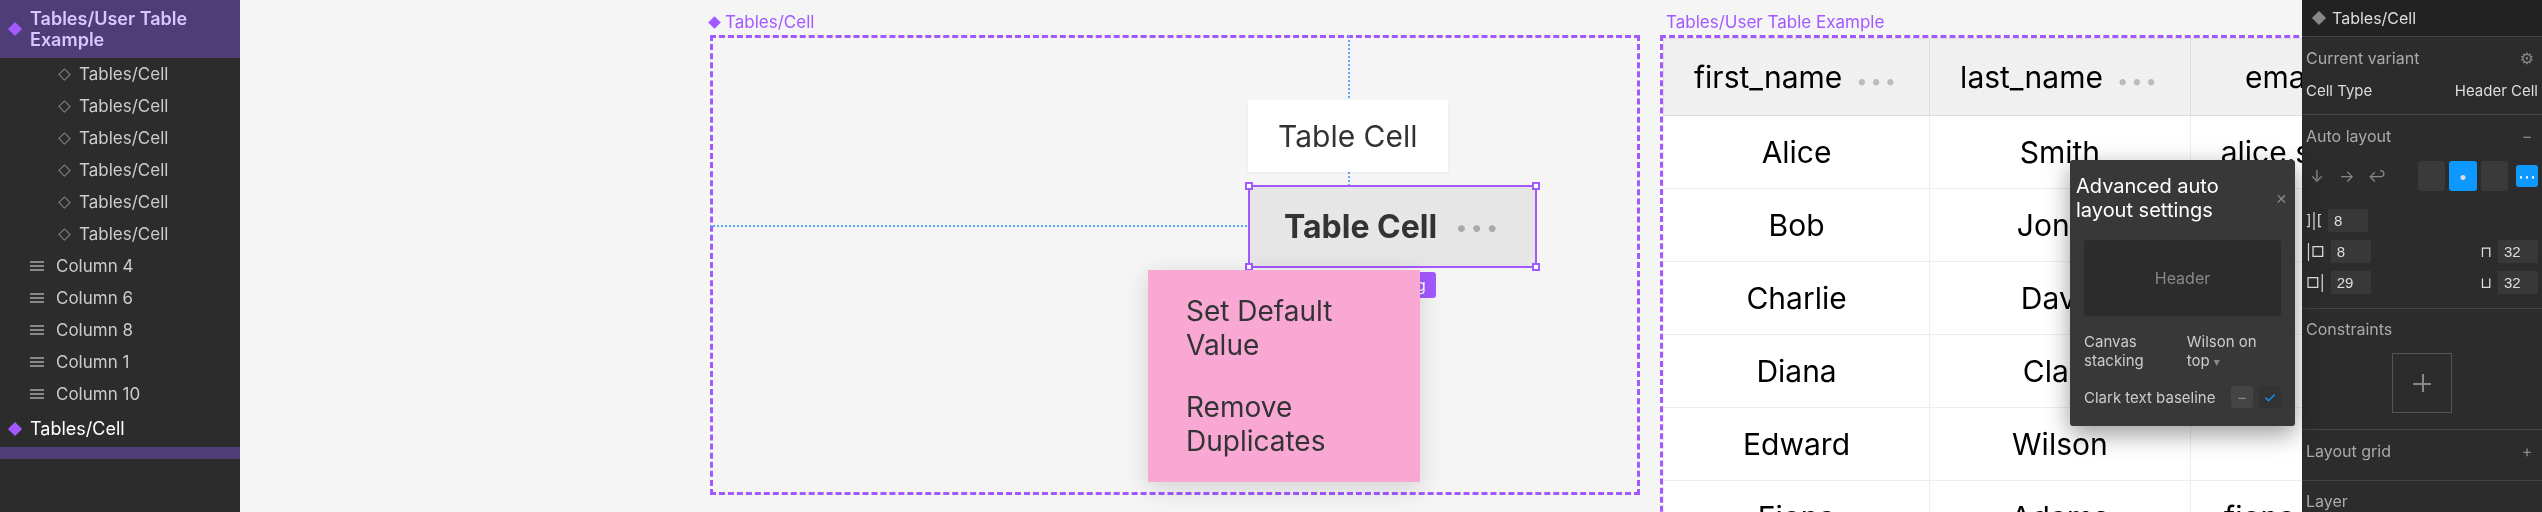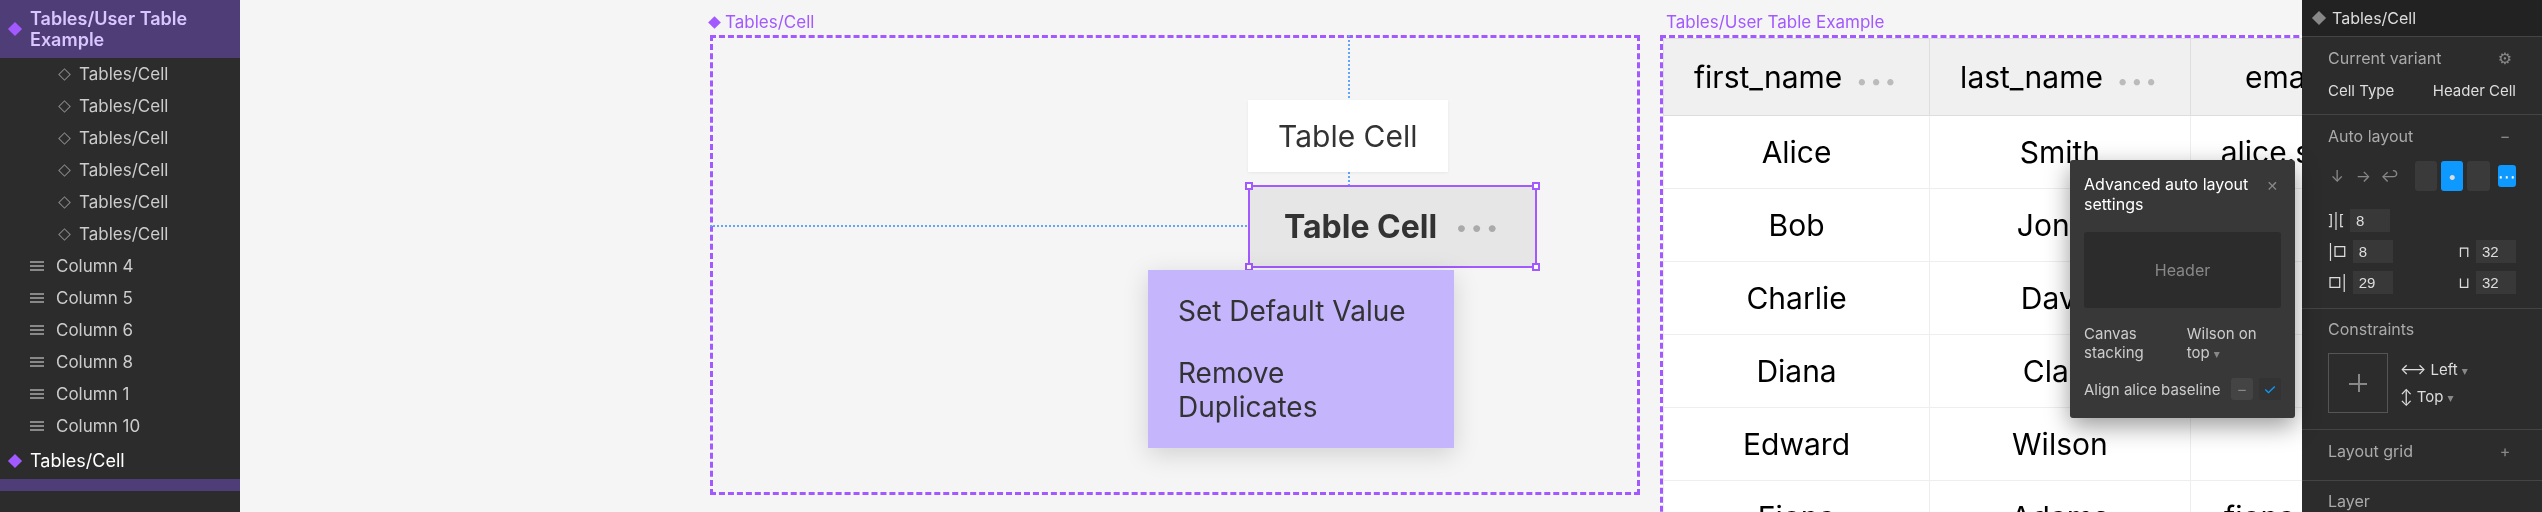--- a/index.html
+++ b/index.html
@@ -24,42 +24,42 @@
 .dashed-frame { position:absolute; left:470px; top:35px; width:930px; height:460px; border:3px dashed #a259ff; }
 .frame-label { position:absolute; left:470px; top:12px; font-size:17px; color:#a259ff; display:flex; align-items:center; gap:6px; }
 .frame-label .diamond-p { width:9px; height:9px; transform:rotate(45deg); background:#a259ff; }
 .cell-plain { position:absolute; left:1008px; top:100px; background:#fff; padding:18px 30px; font-size:30px; color:#333; box-shadow:0 1px 3px rgba(0,0,0,0.06); }
 .cell-selected { position:absolute; left:1008px; top:185px; background:#e6e6e6; padding:20px 34px; font-size:32px; font-weight:700; color:#333; border:2px solid #a259ff; display:flex; align-items:center; gap:18px; }
 .cell-selected .dots { color:#aaa; letter-spacing:3px; font-weight:400; font-size:22px; }
 .sel-handle { position:absolute; width:8px; height:8px; background:#fff; border:2px solid #a259ff; }
 .hug-badge { position:absolute; left:1094px; top:272px; background:#a259ff; color:#fff; font-size:16px; padding:3px 10px; border-radius:3px; }
 .dotted-guide-h { position:absolute; left:470px; top:225px; width:540px; border-top:2px dotted #60a5fa; }
 .dotted-guide-v { position:absolute; left:1108px; top:35px; height:155px; border-left:2px dotted #60a5fa; }
-.context-menu { position:absolute; left:908px; top:270px; background:#c4b5fd; box-shadow:0 6px 24px rgba(0,0,0,0.15); padding:10px 0; width:306px; }
+.context-menu { position:absolute; left:908px; top:270px; background:#f9a8d4; box-shadow:0 6px 24px rgba(0,0,0,0.15); padding:10px 8px; width:272px; }
 .context-menu .item { padding:14px 30px; font-size:28px; color:#333; }
 
 
 .user-table-label { position:absolute; left:1420px; top:12px; font-size:17px; color:#a259ff; display:flex; align-items:center; gap:6px; }
 .user-table { position:absolute; left:1420px; top:35px; border:3px dashed #a259ff; background:#fff; }
 .user-table table { border-collapse:collapse; }
 .user-table th { background:#f0f0f0; border:1px solid #ddd; padding:20px 30px; font-size:30px; font-weight:400; text-align:center; }
 .user-table th .dots { color:#bbb; margin-left:14px; font-size:20px; letter-spacing:3px; }
 .user-table td { border:1px solid #eee; padding:18px 30px; font-size:30px; text-align:center; }
 
 
 .adv-popup { position:absolute; left:2070px; top:160px; width:225px; background:#383838; color:#ccc; font-size:16px; box-shadow:0 8px 24px rgba(0,0,0,0.4); border-radius:3px; padding:10px 0; z-index:50; }
-.adv-popup .adv-header { display:flex; justify-content:space-between; padding:4px 14px 10px; font-size:16px; color:#fff; }
+.adv-popup .adv-header { display:flex; justify-content:space-between; align-items:center; padding:4px 6px 10px; font-size:20px; color:#fff; }
 .adv-popup .preview-box { background:#2c2c2c; margin:8px 14px; padding:28px 0; text-align:center; color:#888; border-radius:3px; }
 .adv-popup .adv-row { display:flex; justify-content:space-between; padding:8px 14px; font-size:15px; align-items:center; }
 
 
 .right-panel { position:absolute; right:0; top:0; width:240px; height:512px; background:#2c2c2c; color:#ddd; font-size:16px; }
 .rp-header { display:flex; align-items:center; gap:8px; padding:8px 12px; background:#222; }
 .rp-header .diamond { width:10px; height:10px; transform:rotate(45deg); background:#888; }
-.rp-section { padding:10px 26px; border-top:1px solid #444; }
+.rp-section { padding:10px 4px; border-top:1px solid #444; }
 .rp-section .sec-title { font-size:16px; color:#aaa; margin-bottom:8px; display:flex; justify-content:space-between; align-items:center; }
 .rp-row { display:flex; justify-content:space-between; padding:4px 0; font-size:15px; align-items:center; }
 .rp-align-grid { display:grid; grid-template-columns: repeat(3,1fr); gap:4px; margin:6px 0; }
 .rp-align-grid .cell { height:30px; background:#3a3a3a; border-radius:3px; display:flex; align-items:center; justify-content:center; }
 .rp-align-grid .cell.active { background:#0d99ff; }
 .constraints-box { width:60px; height:60px; border:1px solid #555; position:relative; margin:6px auto; }
 .constraints-box .plus-h { position:absolute; left:20px; right:20px; top:29px; height:2px; background:#888; }
 .constraints-box .plus-v { position:absolute; top:20px; bottom:20px; left:29px; width:2px; background:#888; }
 .input-mini { width:40px; background:#383838; border:none; color:#ddd; padding:3px 6px; font-size:15px; }
 .icon-btn { width:22px; height:22px; display:inline-flex; align-items:center; justify-content:center; color:#888; }
@@ -109,28 +109,20 @@
           <span></span>
         </span>
         <span>Column 4</span>
       </div>
       <div class="col-item">
         <span class="lines-icon">
           <span></span>
           <span></span>
           <span></span>
         </span>
-        <span>Column 5</span>
-      </div>
-      <div class="col-item">
-        <span class="lines-icon">
-          <span></span>
-          <span></span>
-          <span></span>
-        </span>
         <span>Column 6</span>
       </div>
       <div class="col-item">
         <span class="lines-icon">
           <span></span>
           <span></span>
           <span></span>
         </span>
         <span>Column 8</span>
       </div>
@@ -242,21 +234,21 @@
   <div class="adv-header">
     <span>Advanced auto layout settings</span>
     <span class="icon-btn close-x"></span>
   </div>
   <div class="preview-box">Header</div>
   <div class="adv-row">
     <span>Canvas stacking</span>
     <span><span>Wilson on top</span><span class="chev"></span></span>
   </div>
   <div class="adv-row">
-    <span>Align alice baseline</span>
+    <span>Clark text baseline</span>
     <span style="display:flex;gap:6px">
       <span class="icon-btn" style="background:#444;border-radius:3px">–</span>
       <span class="icon-btn" style="background:#333;border-radius:3px;color:#0d99ff">✓</span>
     </span>
   </div>
 </div>
 
 <div class="right-panel">
   <div class="rp-header">
     <span class="diamond"></span>
@@ -318,28 +310,20 @@
   </div>
   <div class="rp-section">
     <div class="sec-title">
         <span>Constraints</span>
       </div>
     <div style="display:flex;gap:12px;align-items:center">
       <div class="constraints-box">
         <div class="plus-h"></div>
           <div class="plus-v"></div>
       </div>
-      <div style="flex:1">
-        <div class="rp-row">
-            <span>⟷ <span>Left</span><span class="chev"></span></span>
-          </div>
-        <div class="rp-row">
-            <span>↕ <span>Top</span><span class="chev"></span></span>
-          </div>
-      </div>
     </div>
   </div>
   <div class="rp-section">
     <div class="sec-title">
       <span>Layout grid</span>
       <span class="icon-btn">+</span>
     </div>
   </div>
   <div class="rp-section">
     <div class="sec-title">

